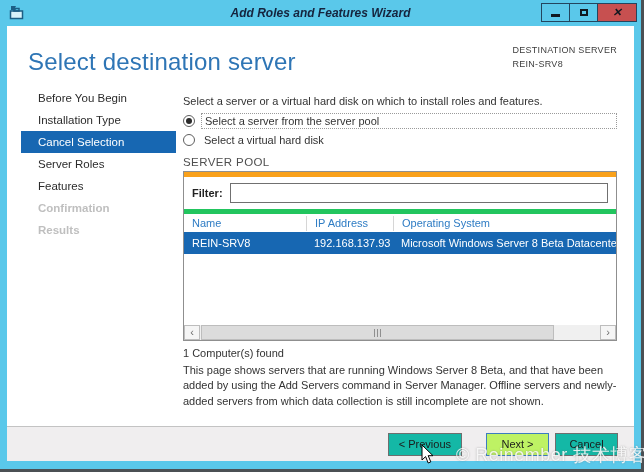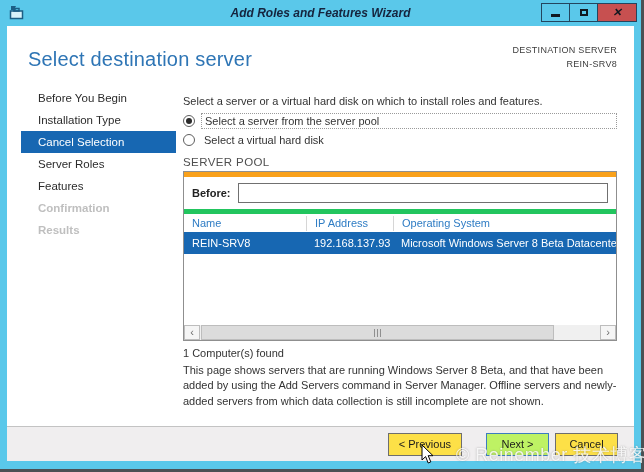--- a/index.html
+++ b/index.html
@@ -30,25 +30,25 @@
   .wbtn .maxbox { width:8px; height:7px; border:2px solid #101820; }
   .wbtn .minbar { width:9px; height:3px; background:#101820; margin-top:6px; }
   .wbtn.close { width:40px; background: var(--close, #C75050); }
   
   .client {
     position:absolute; left:7px; top:26px; width:627px; height:435px;
     background:#FFFFFF;
   }
   .page-title {
     position:absolute; left:21px; top:22px;
-    font-size:20px; font-weight:300; color: var(--accent, #2E75B5);
+    font-size:24px; font-weight:300; color: var(--accent, #2E75B5);
     letter-spacing:0.2px;
   }
   .dest {
-    position:absolute; right:17px; top:18px; text-align:right;
+    position:absolute; right:17px; top:18px; 
     font-size:9px; color:#3D3D3D; line-height:1.55; letter-spacing:0.3px;
   }
   
   .nav { position:absolute; left:14px; top:61px; width:155px; }
   .nav-item {
     height:22px; line-height:22px; padding-left:17px;
     font-size:11.5px; color:#2B2B2B; cursor:default; white-space:nowrap;
   }
   .nav-item.selected { background: var(--selection, #1767B2); color:#FFFFFF; }
   .nav-item.disabled { color:#BFBFBF;font-weight:bold; }
@@ -118,21 +118,21 @@
     font-size:11px; line-height:1.4; color:#333;
   }
   
   .footer {
     position:absolute; left:0; top:400px; width:627px; height:35px;
     background:#F0EEEF; border-top:1px solid #C3C3C3;
     display:flex; align-items:center; justify-content:flex-end; padding-right:16px;
   }
   .btn {
     min-width:63px; height:23px; padding:0 10px;
-    background:#fde047; border:1px solid #6E6E6E; color:#1B1B1B;
+    background:#14b8a6; border:1px solid #6E6E6E; color:#1B1B1B;
     font-size:11px; font-family:"Liberation Sans",sans-serif;
     display:flex; align-items:center; justify-content:center; cursor:default;
   }
   .btn.next { background:#bef264; border-color:#3C7CC0; margin-left:24px; }
   .btn.install { margin-left:26px; background:#E2E2E2; border-color:#B8B8B8; color:#9C9C9C; }
   .btn.cancel { margin-left:6px; }
   
   .watermark {
     position:absolute; left:456px; top:443px; z-index:50; white-space:nowrap;
     font-size:18px; color:rgba(255,255,255,0.85);
@@ -192,21 +192,21 @@
     <div class="radio-row r2">
       <span class="radio-dot"></span>
       <span class="radio-label">Select a virtual hard disk</span>
     </div>
 
     <div class="pool-heading">SERVER POOL</div>
 
     <div class="pool">
       <div class="pool-accent"></div>
       <div class="filter-row">
-        <label>Before:</label>
+        <label>Filter:</label>
         <input type="text" value="" style="">
       </div>
       <div class="grid-header">
         <div class="hcell">Name</div>
         <div class="hcell">IP Address</div>
         <div class="hcell">Operating System</div>
       </div>
       <div class="grid-row">
         <div class="cell">REIN-SRV8</div>
         <div class="cell">192.168.137.93</div>

